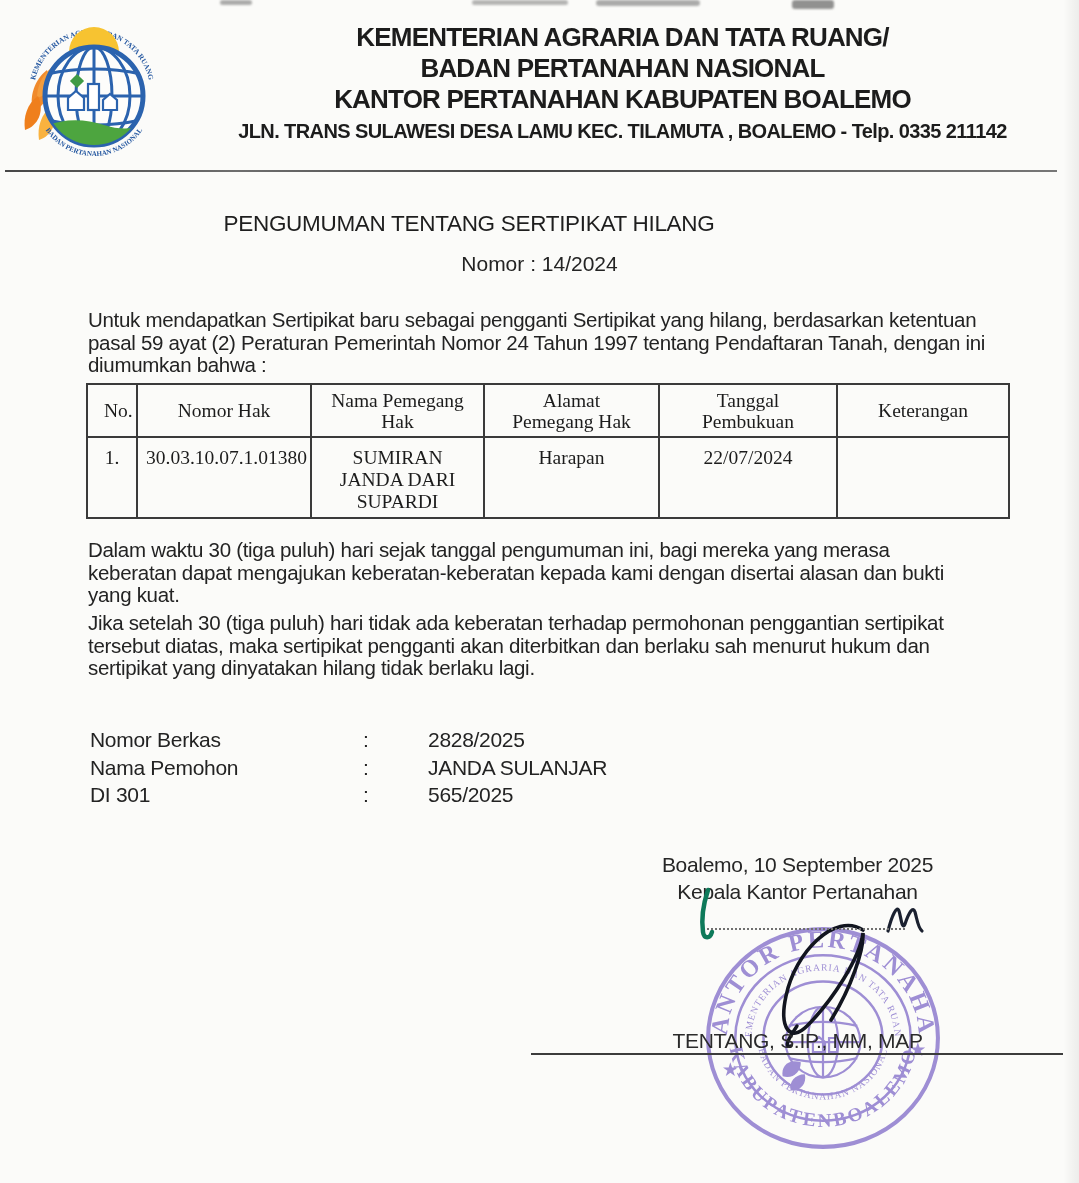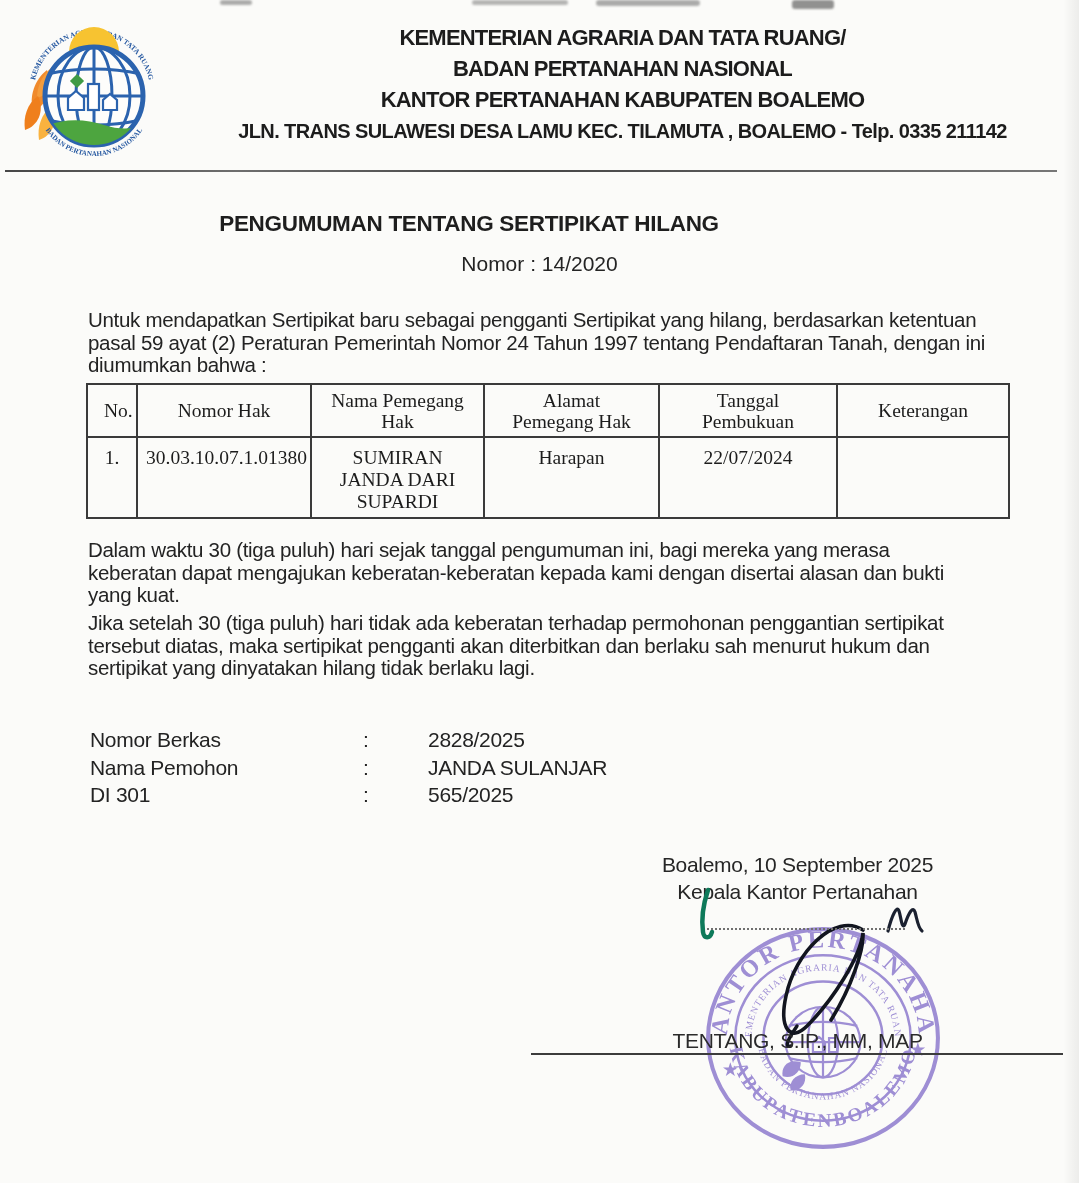--- a/index.html
+++ b/index.html
@@ -9,28 +9,28 @@
     background:#fbfbf9; overflow:hidden;
     font-family:"Liberation Sans", sans-serif; color:#212121;
   }
   .edge-shade{ position:absolute; right:0; top:0; bottom:0; width:16px;
     background:linear-gradient(90deg, rgba(0,0,0,0), rgba(0,0,0,0.06)); }
   .smudge{ position:absolute; background:#4c4c4c; border-radius:3px; filter:blur(1px); }
 
   
   .logo{ position:absolute; left:16px; top:12px; width:152px; height:150px; }
   .hdr{ position:absolute; left:176px; right:10px; top:22px; text-align:center; color:#1c1c1c; }
-  .hdr-main{ font-size:22px; font-weight:bold; line-height:31px; letter-spacing:-0.8px; }
+  .hdr-main{ font-size:26px; font-weight:bold; line-height:31px; letter-spacing:-0.8px; }
   .hdr-addr{ font-size:20px; font-weight:bold; letter-spacing:-0.6px; margin-top:5px; }
   .rule{ position:absolute; left:5px; top:170px; width:1052px; height:2px;
     background:linear-gradient(90deg,#474747,#6e6e6e 22%,#454545 48%,#5a5a5a 72%,#777 100%); }
 
   
   .doc-title{ position:absolute; left:0; top:211px; width:938px; text-align:center;
-    font-size:22.5px; font-weight:bold; letter-spacing:-0.3px; color:#1e1e1e; }
+    font-size:22.5px; font-weight:normal; letter-spacing:-0.3px; color:#1e1e1e; }
   .doc-number{ position:absolute; left:0; top:252px; width:1079px; text-align:center;
     font-size:21px; color:#242424; }
 
   
   .para{ position:absolute; left:88px; width:906px; font-size:20.5px; line-height:22.6px;
     letter-spacing:-0.3px; color:#232323; }
   .para-intro{ top:309px; }
   .para-objection{ top:539px; width:892px; }
   .para-replacement{ top:612px; }
 
@@ -124,21 +124,21 @@
 
   <div class="hdr">
     <div class="hdr-main">KEMENTERIAN AGRARIA DAN TATA RUANG/</div>
     <div class="hdr-main">BADAN PERTANAHAN NASIONAL</div>
     <div class="hdr-main">KANTOR PERTANAHAN KABUPATEN BOALEMO</div>
     <div class="hdr-addr">JLN. TRANS SULAWESI DESA LAMU KEC. TILAMUTA , BOALEMO - Telp. 0335 211142</div>
   </div>
   <div class="rule"></div>
 
   <div class="doc-title">PENGUMUMAN TENTANG SERTIPIKAT HILANG</div>
-  <div class="doc-number">Nomor : 14/2020</div>
+  <div class="doc-number">Nomor : 14/2024</div>
 
   <div class="para para-intro">Untuk mendapatkan Sertipikat baru sebagai pengganti Sertipikat yang hilang, berdasarkan ketentuan pasal 59 ayat (2) Peraturan Pemerintah Nomor 24 Tahun 1997 tentang Pendaftaran Tanah, dengan ini diumumkan bahwa :</div>
 
   <table class="cert">
     <colgroup>
       <col class="col-no">
         <col class="col-hak">
         <col class="col-nama">
       <col class="col-alamat">
         <col class="col-tanggal">

